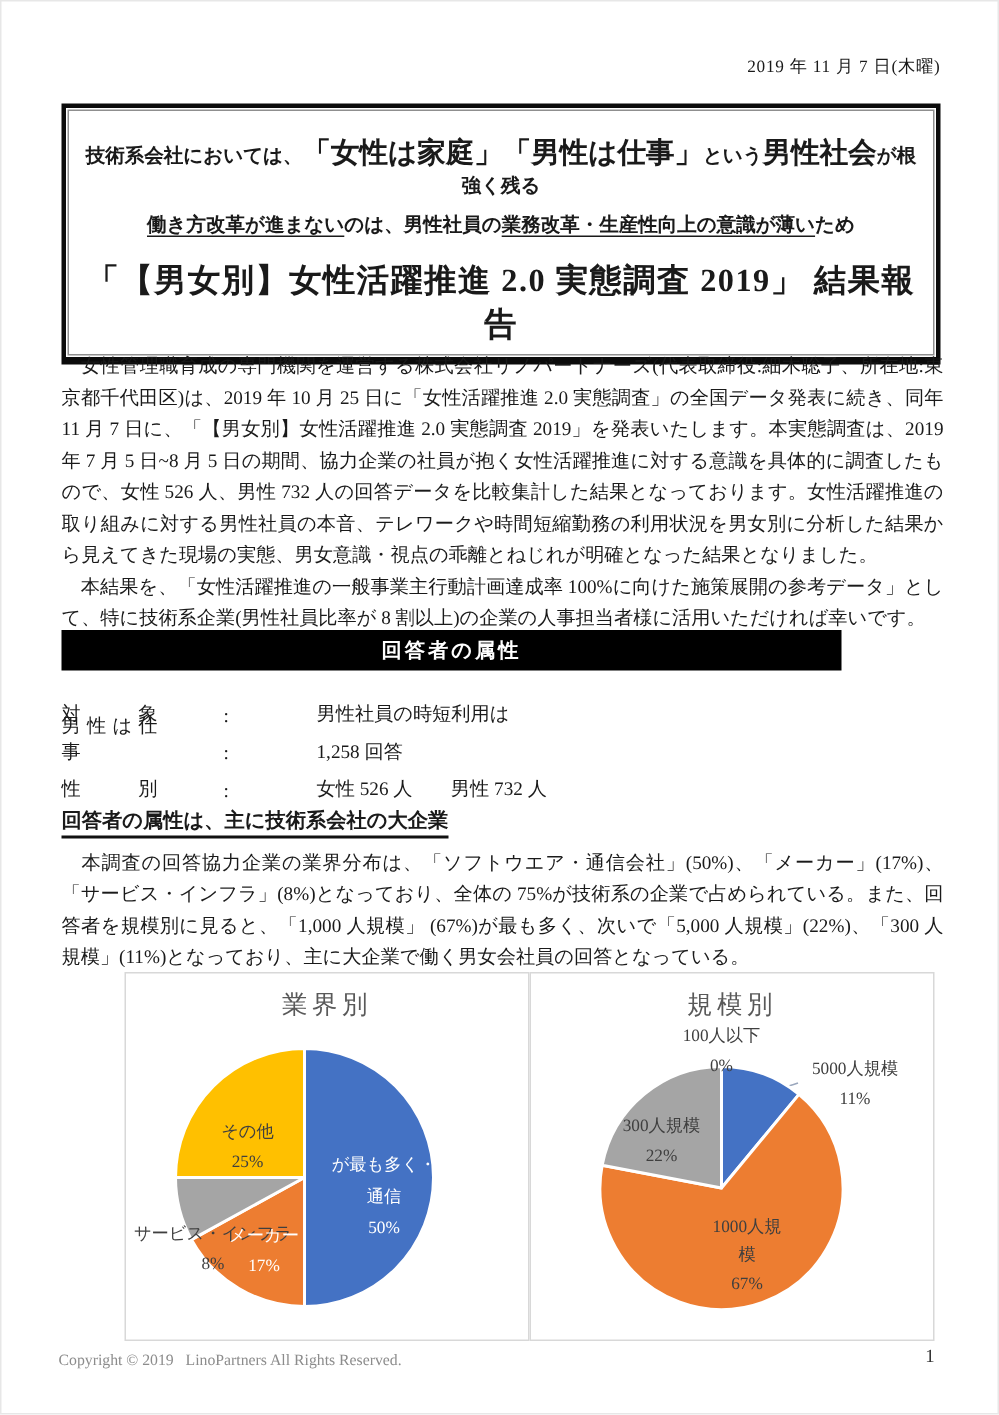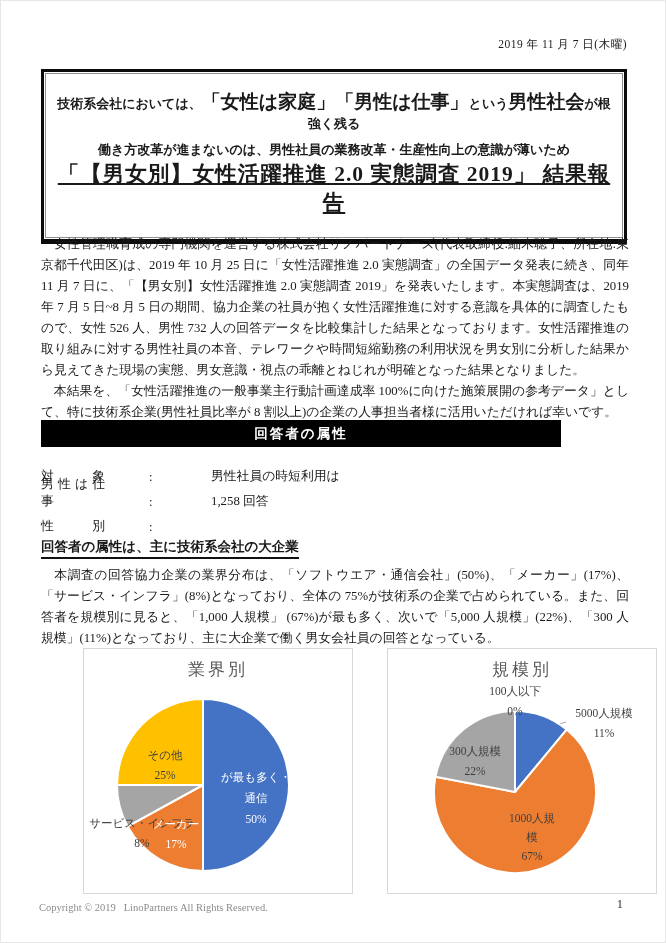--- a/index.html
+++ b/index.html
@@ -4,49 +4,49 @@
 <style>
   html,body{margin:0;padding:0;background:#ffffff;}
   body{width:666px;height:943px;position:relative;overflow:hidden;
        font-family:"Liberation Serif","DejaVu Serif",serif;color:#1a1a1a;}
   .page{position:absolute;inset:0;background:#fff;border:1px solid #e7e7e7;box-sizing:border-box;}
 
   .date{position:absolute;top:36px;right:38px;font-size:11.5px;letter-spacing:.5px;}
 
   
   .hbox-outer{position:absolute;left:40px;top:68px;width:580px;border:3px solid #0b0b0b;border-bottom-width:5px;background:#fff;}
-  .hbox-inner{border:1px solid #8f8f8f;margin:1px;padding:15px 8px 20px;text-align:center;}
+  .hbox-inner{border:1px solid #8f8f8f;margin:1px;padding:15px 8px 6px;text-align:center;}
   .hb-sans{font-family:"Liberation Sans","DejaVu Sans",sans-serif;font-weight:bold;}
   .hb-line1{font-size:13px;}
   .hb-big{font-size:19px;}
   .hb-line2{margin-top:10px;font-size:13px;}
   .hb-line3{margin-top:8px;font-size:13px;}
-  .hb-u{text-underline-offset:3px;}
-  .hb-title{font-size:21.5px;font-weight:600;letter-spacing:1px;text-decoration:underline;}
+  .hb-u{text-decoration:underline;text-underline-offset:3px;}
+  .hb-title{margin-top:13px;font-size:21.5px;font-weight:600;letter-spacing:1px;}
 
   .intro{position:absolute;left:40px;top:233px;width:588px;font-size:12.8px;line-height:21px;text-align:justify;}
   .intro p{margin:0;}
 
   .banner{position:absolute;left:40px;top:419px;width:520px;height:27px;background:#000;color:#fff;
           text-align:center;line-height:27px;font-size:13.5px;letter-spacing:2px;
           font-family:"Liberation Sans","DejaVu Sans",sans-serif;font-weight:bold;}
 
   .attr-table{position:absolute;left:40px;top:459px;width:588px;font-size:12.8px;}
   .attr-row{display:flex;height:25px;align-items:flex-end;}
   .attr-label{width:108px;}
   .attr-label span{display:inline-block;width:64px;text-align:justify;text-align-last:justify;}
   .attr-colon{width:62px;}
   .attr-value{flex:1;}
 
   .section-heading{position:absolute;left:40px;top:537px;font-size:13.5px;
           font-family:"Liberation Sans","DejaVu Sans",sans-serif;font-weight:bold;
           border-bottom:2px solid #111;padding-bottom:1px;}
   .analysis-body{position:absolute;left:40px;top:564px;width:588px;font-size:12.8px;line-height:21px;text-align:justify;}
 
-  .charts{position:absolute;left:82px;top:647px;display:flex;gap:34px;}
+  .charts{position:absolute;left:82px;top:647px;display:flex;gap:0;}
   .chart-box{width:270px;height:246px;border:1px solid #d8d8d8;background:#fff;position:relative;box-sizing:border-box;}
   .chart-title{text-align:center;margin-top:9px;font-size:17px;color:#595959;letter-spacing:3px;}
   .chart-box svg{position:absolute;left:0;top:0;}
   .plabel{position:absolute;transform:translateX(-50%);text-align:center;font-size:11.5px;
           color:#3f3f3f;line-height:20px;white-space:nowrap;}
   .plabel.white{color:#ffffff;}
 
   .footer-left{position:absolute;left:38px;top:901px;font-size:10.5px;color:#8c8c8c;white-space:pre;}
   .page-num{position:absolute;right:42px;top:896px;font-size:12.5px;color:#333;}
 </style>
@@ -79,20 +79,21 @@
       <div class="attr-value">男性社員の時短利用は</div>
     </div>
     <div class="attr-row">
       <div class="attr-label"><span>男性は仕事</span></div>
       <div class="attr-colon">:</div>
       <div class="attr-value">1,258 回答</div>
     </div>
     <div class="attr-row">
       <div class="attr-label"><span>性別</span></div>
       <div class="attr-colon">:</div>
+      <div class="attr-value">女性 526 人　　男性 732 人</div>
     </div>
   </div>
 
   <div class="section-heading">回答者の属性は、主に技術系会社の大企業</div>
   <div class="analysis-body">　本調査の回答協力企業の業界分布は、「ソフトウエア・通信会社」(50%)、「メーカー」(17%)、「サービス・インフラ」(8%)となっており、全体の 75%が技術系の企業で占められている。また、回答者を規模別に見ると、「1,000 人規模」 (67%)が最も多く、次いで「5,000 人規模」(22%)、「300 人規模」(11%)となっており、主に大企業で働く男女会社員の回答となっている。</div>
 
   <div class="charts">
 
     <div class="chart-box">
       <div class="chart-title">業界別</div>

